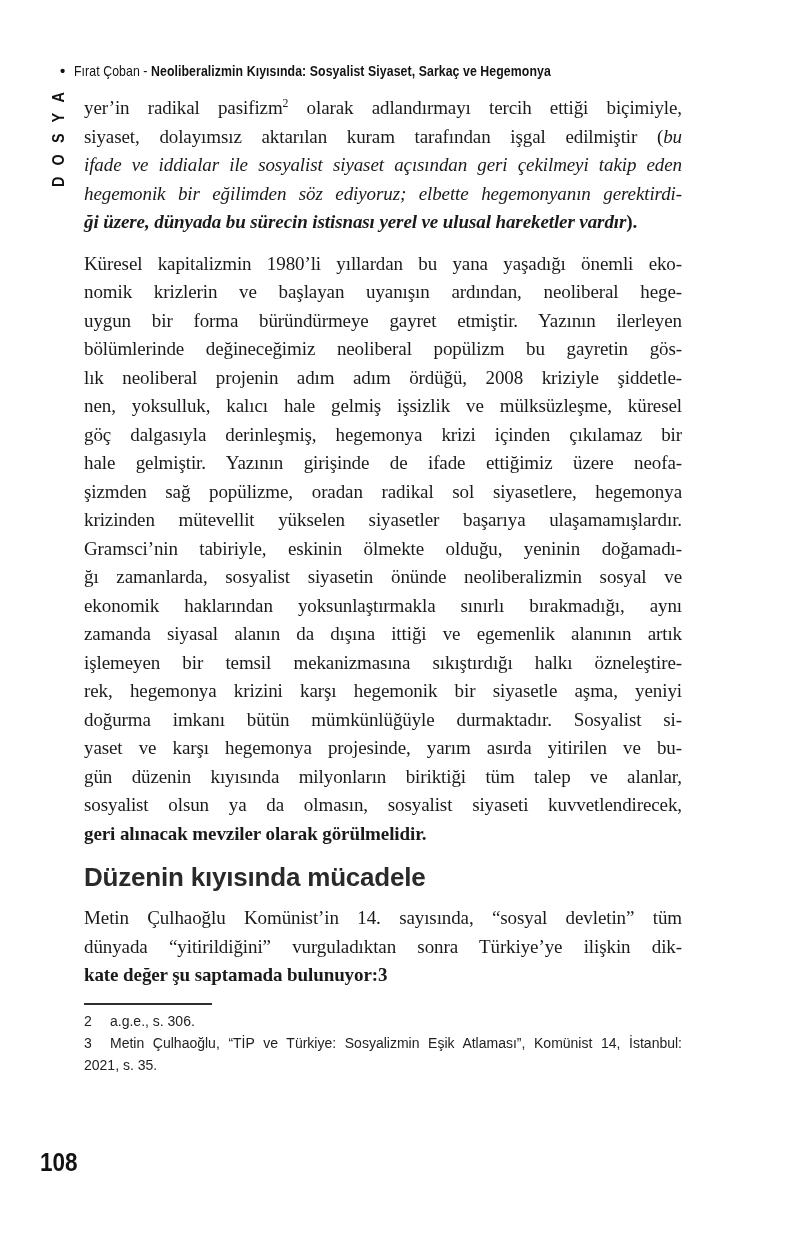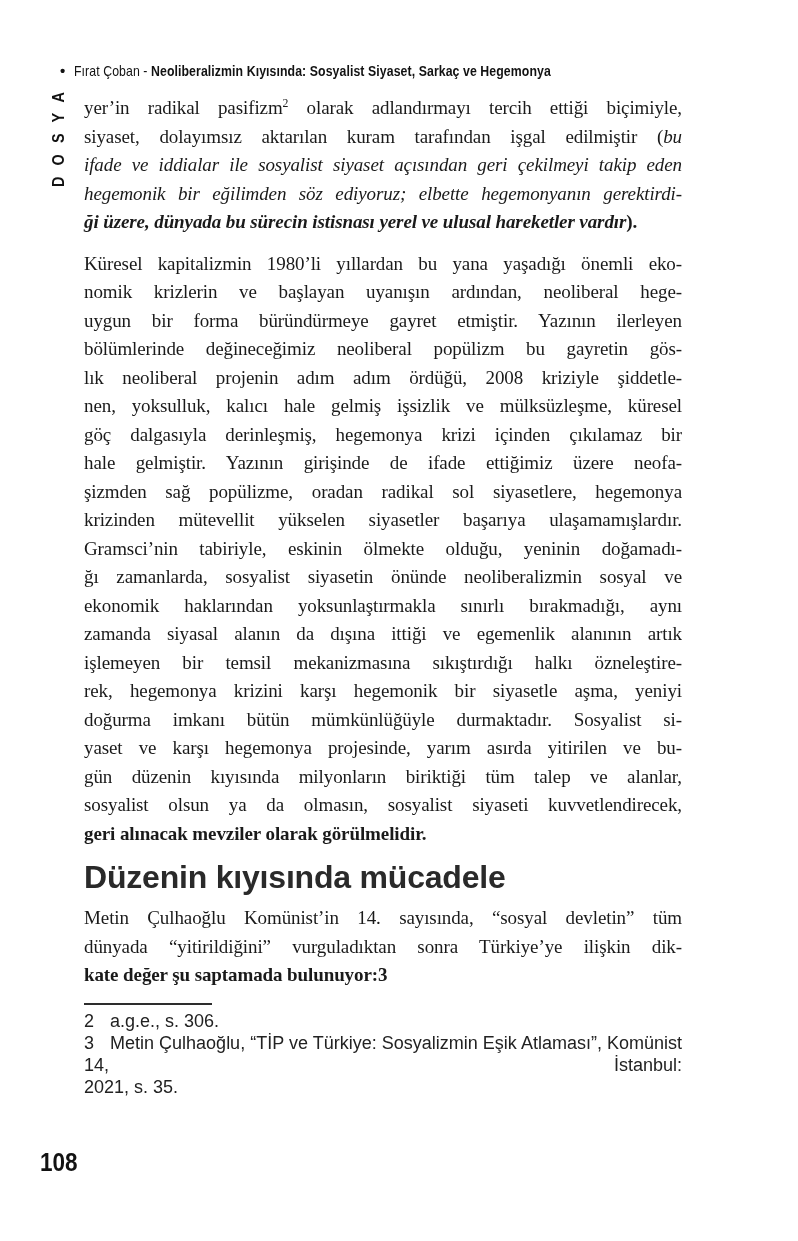--- a/index.html
+++ b/index.html
@@ -53,29 +53,29 @@
     letter-spacing:-0.1px;
     white-space:normal;
   }
   .jline.lastline{text-align-last:left;font-weight:bold;}
   .it{font-style:italic;}
   sup{font-size:62%;line-height:0;}
   .section-heading{
     margin:10px 0 10px 0;
     font-family:"Liberation Sans",sans-serif;
     font-weight:700;
-    font-size:32px;line-height:33px;
+    font-size:26px;line-height:33px;
     letter-spacing:-0.2px;
     color:#2a2a2a;
   }
   
   .footnotes{
     margin-top:9px;
     font-family:"Liberation Sans",sans-serif;
-    font-size:18px;color:#222222;
+    font-size:14px;color:#222222;
   }
   .fn-rule{
     width:128px;height:0;
     border-top:2px solid #2d2d2d;
     margin:0 0 5px 0;
   }
   .fnline{
     line-height:22px;
     text-align:justify;
     text-align-last:justify;

